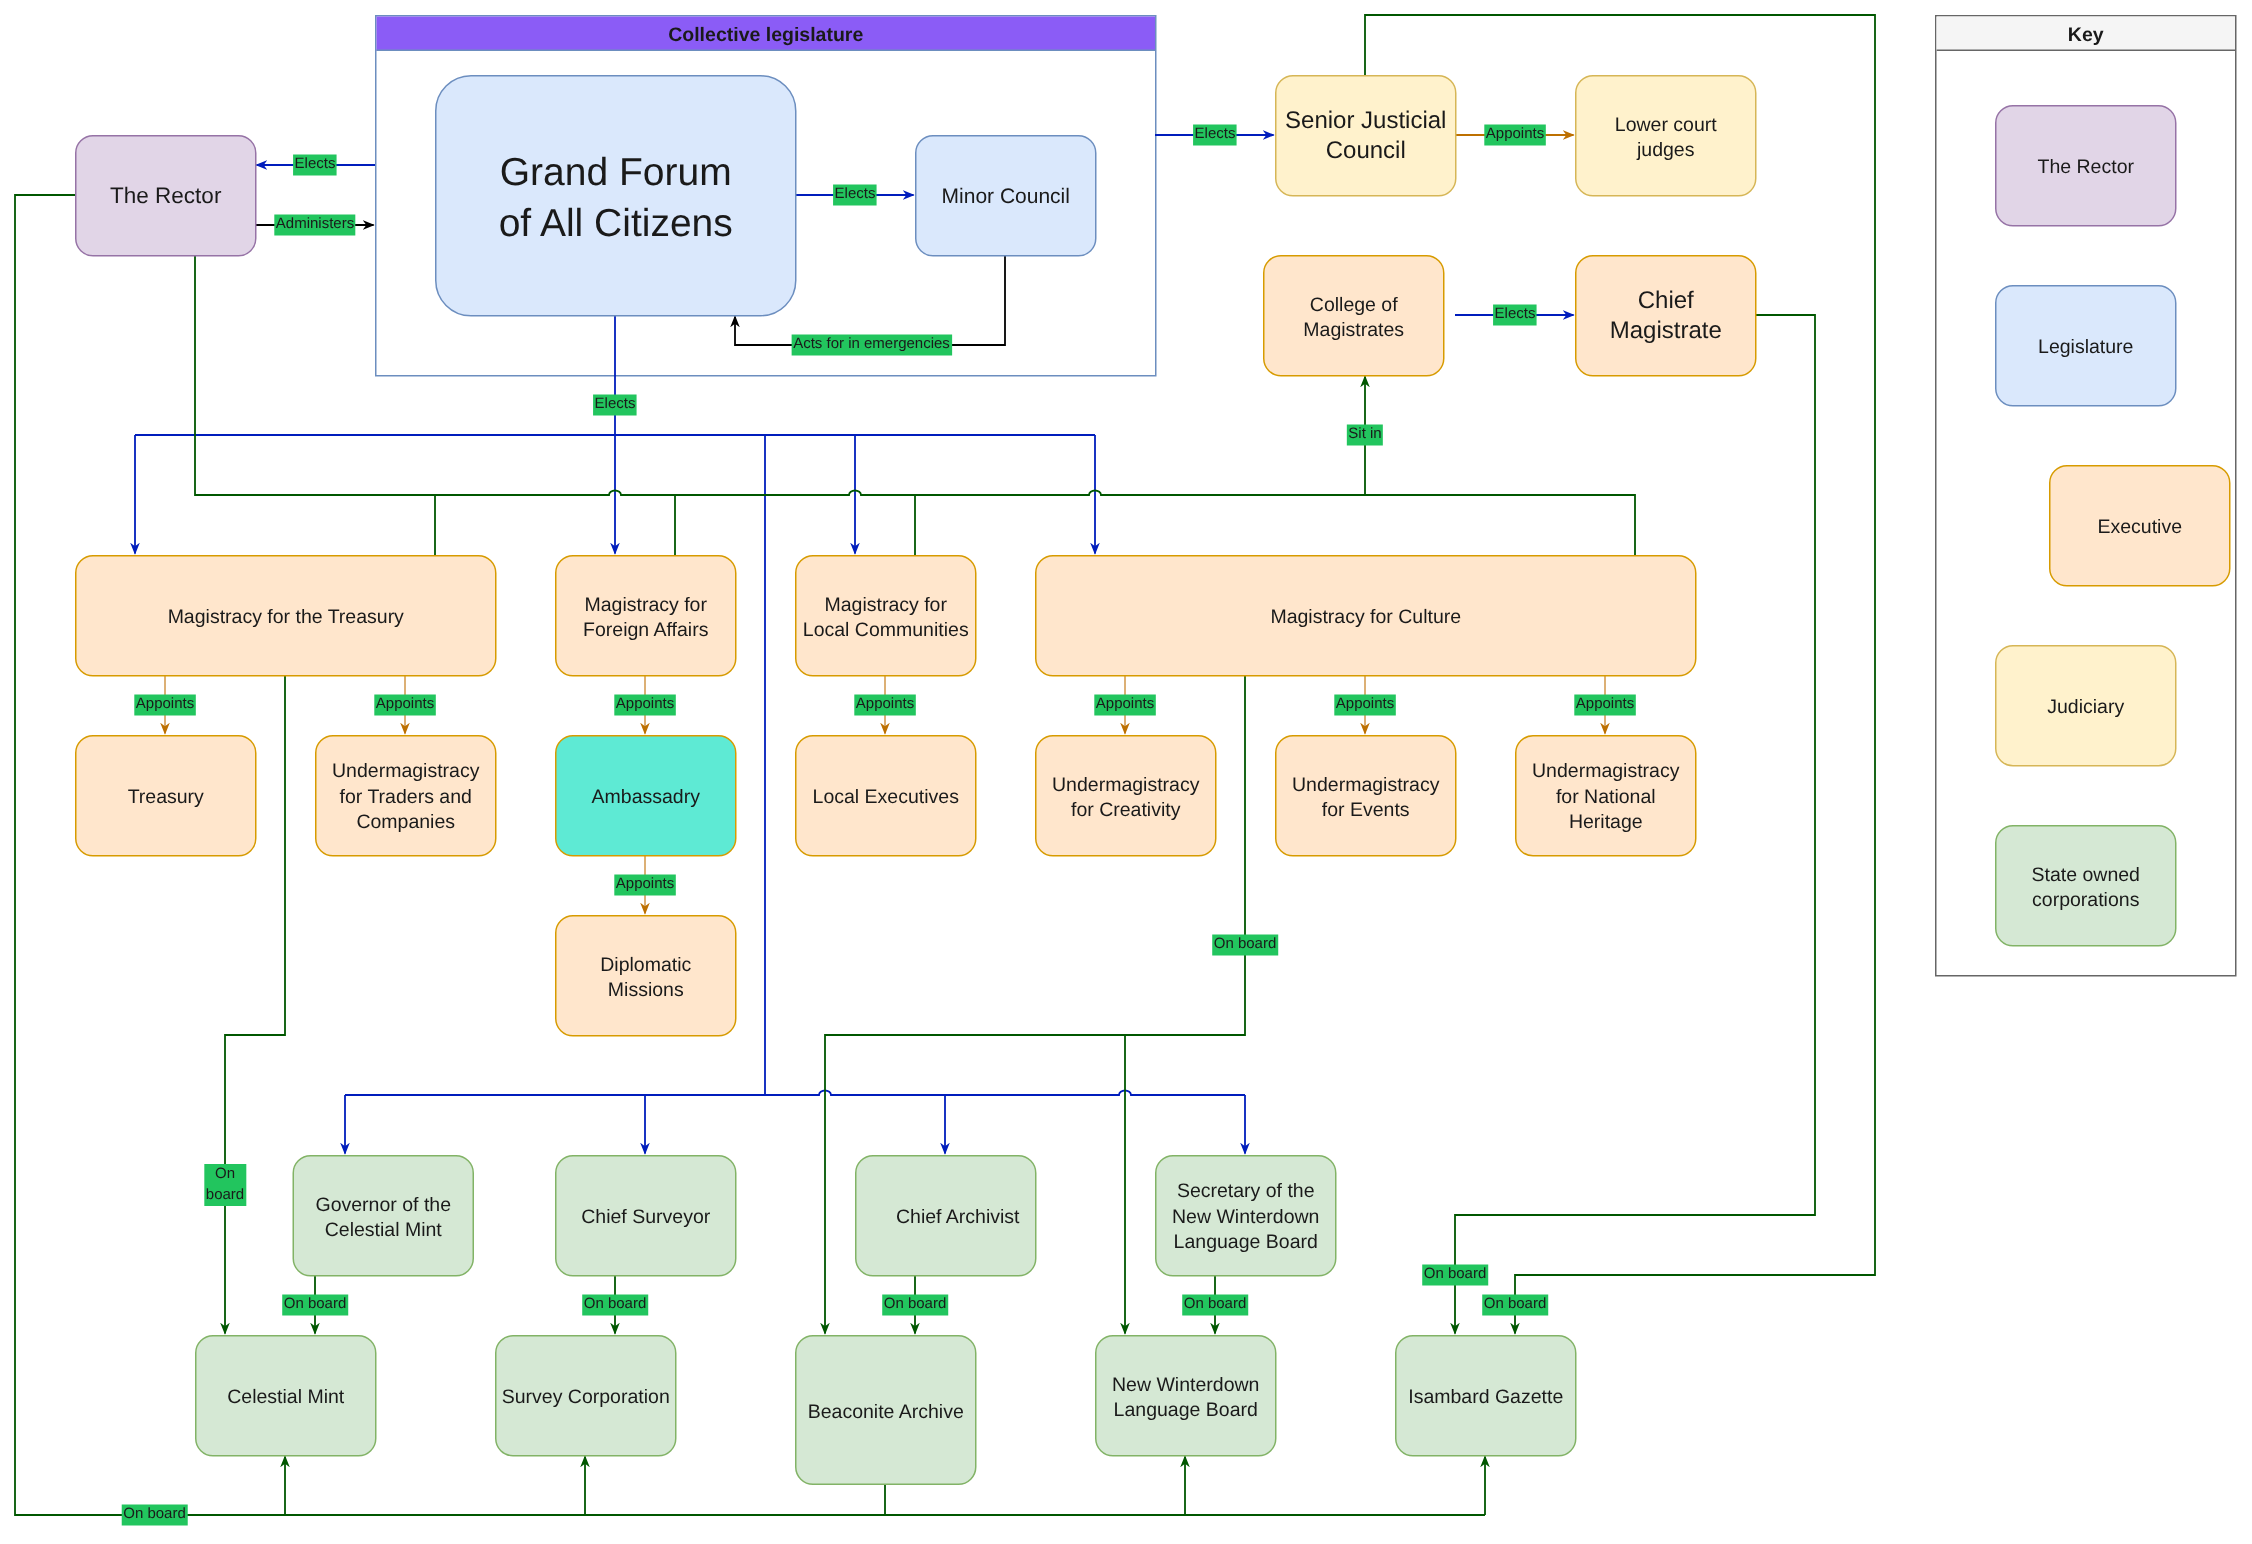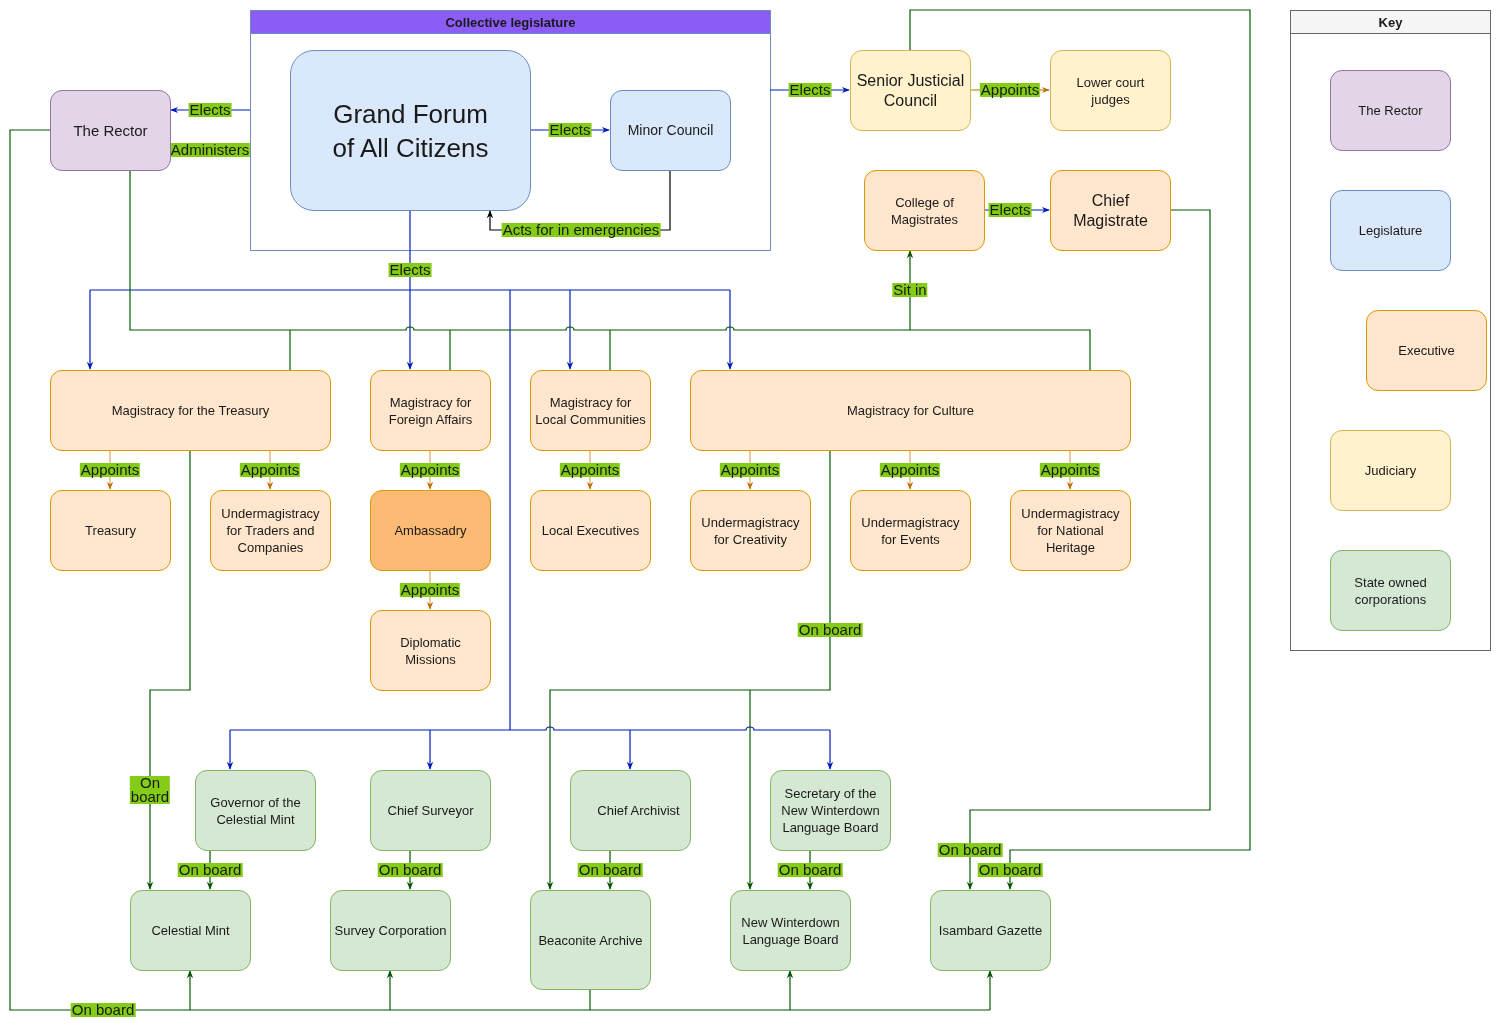--- a/index.html
+++ b/index.html
@@ -14,22 +14,22 @@
   #key { left: 1290px; top: 10px; width: 201px; height: 641px; border: 1px solid #666666; }
   #key .frame-head { background: #f5f5f5; border-bottom: 1px solid #666666; }
   .node { position: absolute; box-sizing: border-box; border: 1px solid #000; border-radius: 12px;
           display: flex; align-items: center; justify-content: center; text-align: center;
           white-space: pre; font-size: 13px; line-height: 17px; cursor: pointer; }
   .cat-rector      { background: #e1d5e7; border-color: #9673a6; }
   .cat-legislature { background: #dae8fc; border-color: #6c8ebf; }
   .cat-executive   { background: #ffe6cc; border-color: #d79b00; }
   .cat-judiciary   { background: #fff2cc; border-color: #d6b656; }
   .cat-corporation { background: #d5e8d4; border-color: #82b366; }
-  .elabel { position: absolute; transform: translate(-50%, -50%); background: #84cc16;
-            font-size: 15px; line-height: 14px; white-space: pre; text-align: center; padding: 0 1px; }
+  .elabel { position: absolute; transform: translate(-50%, -50%); background: #22c55e;
+            font-size: 10px; line-height: 14px; white-space: pre; text-align: center; padding: 0 1px; }
 </style>
 </head>
 <body>
 
 <div class="frame" id="legis">
   <div class="frame-head">Collective legislature</div>
 </div>
 <div class="frame" id="key">
   <div class="frame-head">Key</div>
 </div>
@@ -148,37 +148,37 @@
 <span class="elabel" style="left:103px;top:1010px">On board</span>
 
 <div class="node cat-rector" style="left: 50px; top: 90px; width: 121px; height: 81px; font-size: 15px; background: rgb(225, 213, 231); border-color: rgb(150, 115, 166);"><span>The Rector</span></div>
 <div class="node cat-legislature" style="left: 290px; top: 50px; width: 241px; height: 161px; border-radius: 24px; font-size: 26px; line-height: 34px; background: rgb(218, 232, 252); border-color: rgb(108, 142, 191);"><span>Grand Forum
 of All Citizens</span></div>
 <div class="node cat-legislature" style="left: 610px; top: 90px; width: 121px; height: 81px; font-size: 14px; background: rgb(218, 232, 252); border-color: rgb(108, 142, 191);"><span>Minor Council</span></div>
 <div class="node cat-judiciary" style="left: 850px; top: 50px; width: 121px; height: 81px; font-size: 16px; line-height: 20px; background: rgb(255, 242, 204); border-color: rgb(214, 182, 86);"><span>Senior Justicial
 Council</span></div>
 <div class="node cat-judiciary" style="left: 1050px; top: 50px; width: 121px; height: 81px; background: rgb(255, 242, 204); border-color: rgb(214, 182, 86);"><span>Lower court
 judges</span></div>
-<div class="node cat-executive" style="left: 864px; top: 170px; width: 121px; height: 81px; background: rgb(255, 230, 204); border-color: rgb(215, 155, 0);"><span>College of
+<div class="node cat-executive" style="left: 842px; top: 170px; width: 121px; height: 81px; background: rgb(255, 230, 204); border-color: rgb(215, 155, 0);"><span>College of
 Magistrates</span></div>
 <div class="node cat-executive" style="left: 1050px; top: 170px; width: 121px; height: 81px; font-size: 16px; line-height: 20px; background: rgb(255, 230, 204); border-color: rgb(215, 155, 0);"><span>Chief
 Magistrate</span></div>
 
 <div class="node cat-executive" style="left: 50px; top: 370px; width: 281px; height: 81px; background: rgb(255, 230, 204); border-color: rgb(215, 155, 0); justify-content: center;"><span>Magistracy for the Treasury</span></div>
 <div class="node cat-executive" style="left: 370px; top: 370px; width: 121px; height: 81px; background: rgb(255, 230, 204); border-color: rgb(215, 155, 0);"><span>Magistracy for
 Foreign Affairs</span></div>
 <div class="node cat-executive" style="left: 530px; top: 370px; width: 121px; height: 81px; background: rgb(255, 230, 204); border-color: rgb(215, 155, 0);"><span>Magistracy for
 Local Communities</span></div>
 <div class="node cat-executive" style="left: 690px; top: 370px; width: 441px; height: 81px; background: rgb(255, 230, 204); border-color: rgb(215, 155, 0);"><span>Magistracy for Culture</span></div>
 
 <div class="node cat-executive" style="left: 50px; top: 490px; width: 121px; height: 81px; background: rgb(255, 230, 204); border-color: rgb(215, 155, 0);"><span>Treasury</span></div>
 <div class="node cat-executive" style="left: 210px; top: 490px; width: 121px; height: 81px; background: rgb(255, 230, 204); border-color: rgb(215, 155, 0);"><span>Undermagistracy
 for Traders and
 Companies</span></div>
-<div class="node cat-executive" style="left: 370px; top: 490px; width: 121px; height: 81px; background: #fdba74; border-color: rgb(215, 155, 0);"><span>Ambassadry</span></div>
+<div class="node cat-executive" style="left: 370px; top: 490px; width: 121px; height: 81px; background: #5eead4; border-color: rgb(215, 155, 0);"><span>Ambassadry</span></div>
 <div class="node cat-executive" style="left: 530px; top: 490px; width: 121px; height: 81px; background: rgb(255, 230, 204); border-color: rgb(215, 155, 0);"><span>Local Executives</span></div>
 <div class="node cat-executive" style="left: 690px; top: 490px; width: 121px; height: 81px; background: rgb(255, 230, 204); border-color: rgb(215, 155, 0);"><span>Undermagistracy
 for Creativity</span></div>
 <div class="node cat-executive" style="left: 850px; top: 490px; width: 121px; height: 81px; background: rgb(255, 230, 204); border-color: rgb(215, 155, 0);"><span>Undermagistracy
 for Events</span></div>
 <div class="node cat-executive" style="left: 1010px; top: 490px; width: 121px; height: 81px; background: rgb(255, 230, 204); border-color: rgb(215, 155, 0);"><span>Undermagistracy
 for National
 Heritage</span></div>
 <div class="node cat-executive" style="left: 370px; top: 610px; width: 121px; height: 81px; background: rgb(255, 230, 204); border-color: rgb(215, 155, 0);"><span>Diplomatic
 Missions</span></div>

